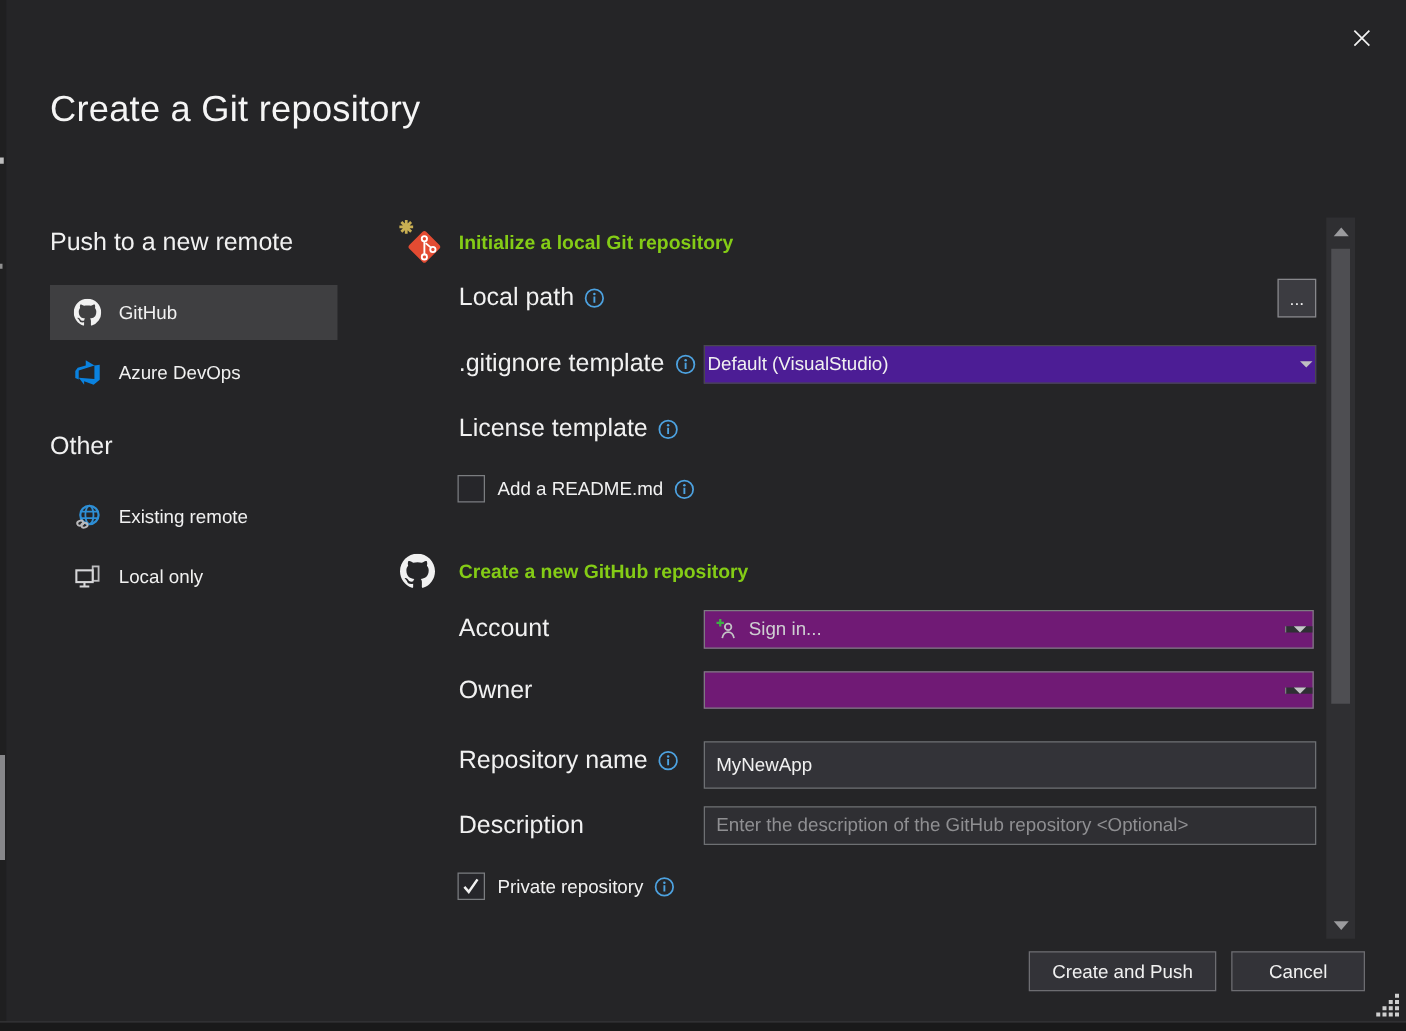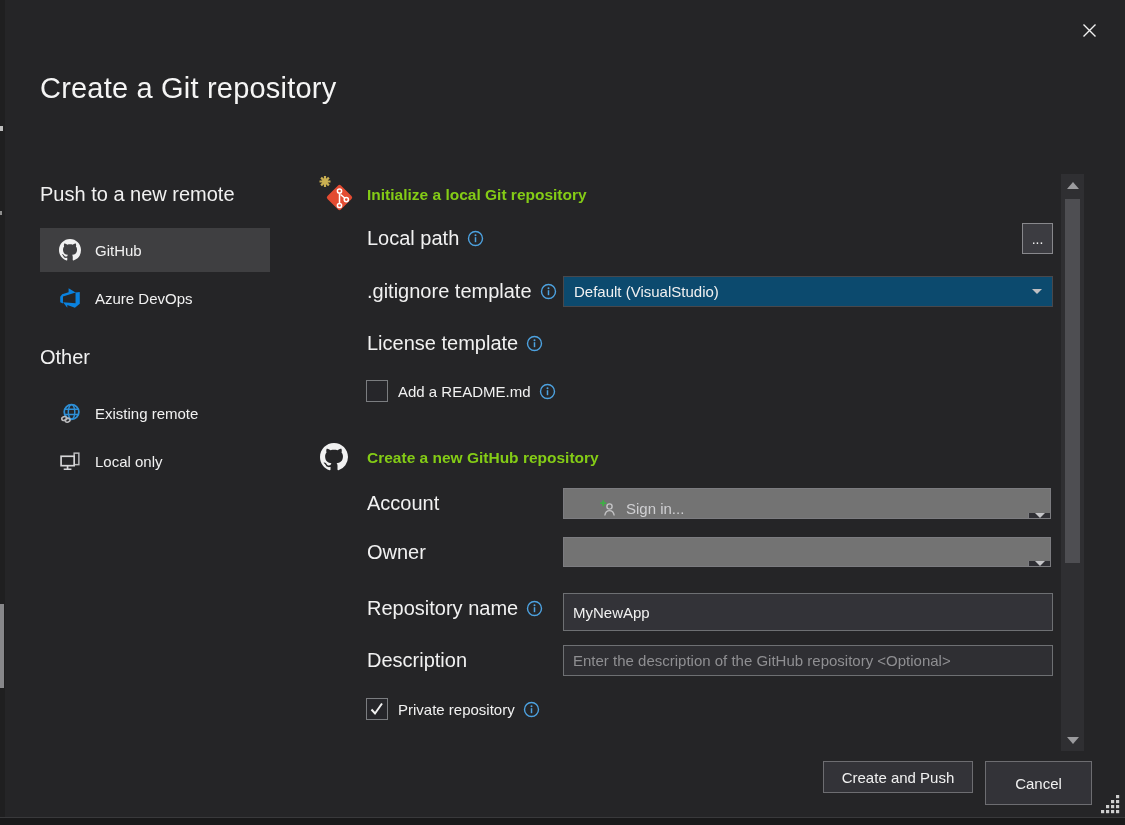--- a/index.html
+++ b/index.html
@@ -27,25 +27,25 @@
   .row-label{position:absolute;left:367px;height:31px;display:flex;align-items:center;gap:8px;font-size:20px;color:#f1f1f1;justify-content:center;}
   .info{display:inline-flex;width:17px;height:17px;}
 
   .textbox{position:absolute;background:#2d2d31;border:1px solid #6e7073;color:#f1f1f1;font-size:15px;
            padding:0 9px;box-sizing:border-box;font-family:inherit;outline:none;}
   .textbox::placeholder{color:#8f8f92;}
   .tb-bright{border-color:#9a9c9e;}
   .browse-btn{position:absolute;left:1022px;top:223px;width:31px;height:31px;background:#3c3c41;border:1px solid #88888c;
               box-sizing:border-box;display:flex;align-items:center;justify-content:center;font-size:14px;color:#f1f1f1;cursor:pointer;}
 
-  .dropdown{position:absolute;background:#0c4a6e;border:1px solid #48484c;box-sizing:border-box;display:flex;
-            align-items:center;padding:0 10px;font-size:15px;color:#f1f1f1;cursor:pointer;}
+  .dropdown{position:absolute;background:#4c1d95;border:1px solid #48484c;box-sizing:border-box;display:flex;
+            align-items:center;padding:0 2px;font-size:15px;color:#f1f1f1;cursor:pointer;}
   .dropdown .chev{margin-left:auto;width:0;height:0;border-left:5px solid transparent;border-right:5px solid transparent;border-top:5px solid #bfbfc2;}
 
-  .combo{position:absolute;background:#737373;border:1px solid #7c7c80;box-sizing:border-box;display:flex;align-items:flex-end;font-size:15px;cursor:pointer;padding-left:27px;}
+  .combo{position:absolute;background:#701a75;border:1px solid #7c7c80;box-sizing:border-box;display:flex;align-items:center;font-size:15px;cursor:pointer;}
   .combo .combo-body{flex:1;display:flex;align-items:center;gap:8px;padding:0 8px;color:#cfcfd2;}
   .combo .combo-arrow{width:21px;border-left:1px solid #7c7c80;background:#2f2f34;display:flex;align-items:center;justify-content:center;}
   .combo .combo-arrow i{width:0;height:0;border-left:5px solid transparent;border-right:5px solid transparent;border-top:5px solid #c5c5c8;}
 
   .checkbox{position:absolute;width:22px;height:22px;border:1px solid #7b7d80;background:#26262a;box-sizing:border-box;
             display:flex;align-items:center;justify-content:center;cursor:pointer;}
   .checkbox svg{display:none;}
   .checkbox.checked svg{display:block;}
   .check-label{position:absolute;display:flex;align-items:center;gap:8px;font-size:15px;}
 
@@ -267,21 +267,21 @@
     <div class="sb-arrow sb-up">
         <div class="tri-up"></div>
       </div>
     <div class="sb-thumb"></div>
     <div class="sb-arrow sb-down">
         <div class="tri-down"></div>
       </div>
   </div>
 
   <div class="btn" style="left:823px;top:761px;width:150px;height:32px;">Create and Push</div>
-  <div class="btn" style="left:985px;top:761px;width:107px;height:44px;">Cancel</div>
+  <div class="btn" style="left:985px;top:761px;width:107px;height:32px;">Cancel</div>
 
   <div class="grip">
     <svg width="21" height="21" viewBox="0 0 21 21">
       <g fill="#cfcfcf">
         <rect x="16" y="1" width="3.2" height="3.2"></rect>
         <rect x="11" y="6" width="3.2" height="3.2"></rect>
           <rect x="16" y="6" width="3.2" height="3.2"></rect>
         <rect x="6" y="11" width="3.2" height="3.2"></rect>
           <rect x="11" y="11" width="3.2" height="3.2"></rect>
           <rect x="16" y="11" width="3.2" height="3.2"></rect>

